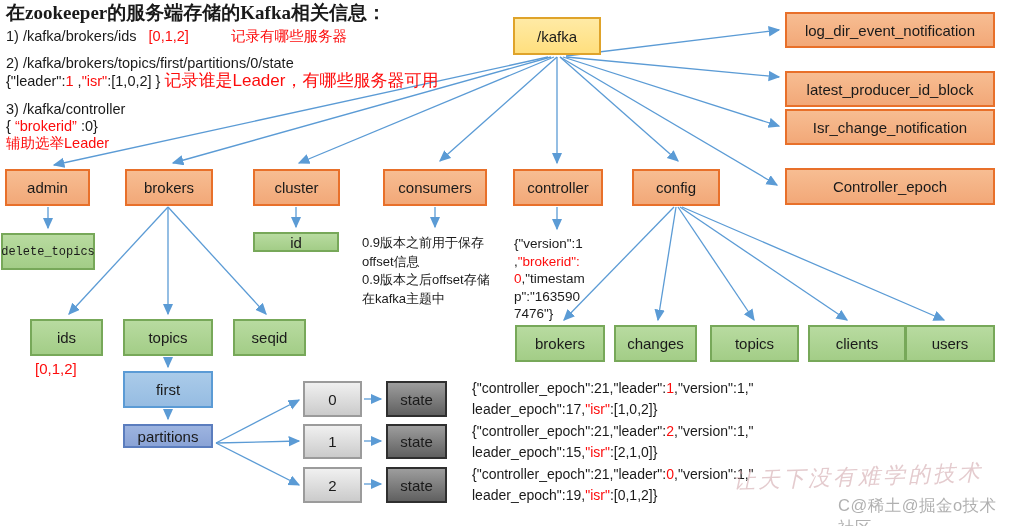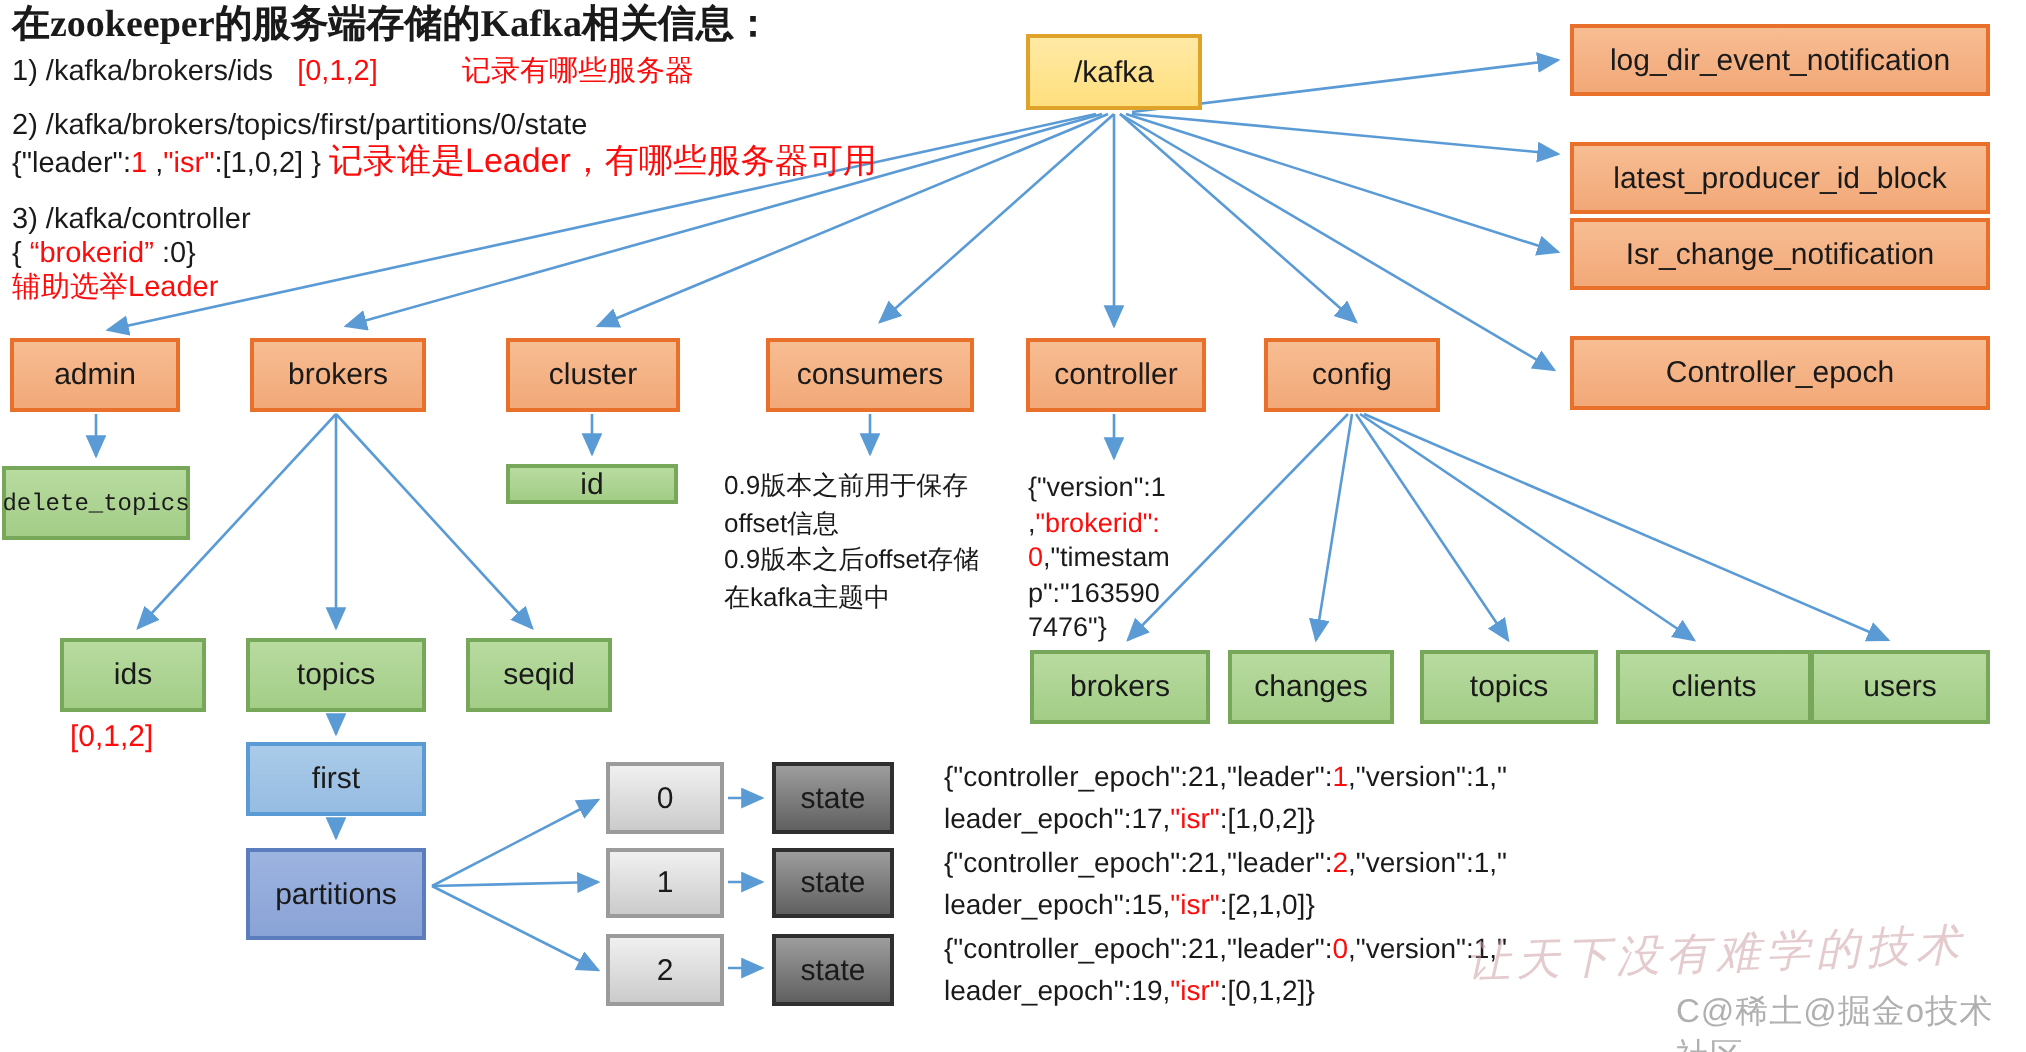--- a/index.html
+++ b/index.html
@@ -111,21 +111,21 @@
   <div class="node orange" style="left:785px;top:109px;width:210px;height:36px;">Isr_change_notification</div>
   <div class="node orange" style="left:785px;top:168px;width:210px;height:37px;">Controller_epoch</div>
 
   <div class="node green" style="left:1px;top:233px;width:94px;height:37px;font-size:12px;font-family:Liberation Mono, monospace;">delete_topics</div>
   <div class="node green" style="left:253px;top:232px;width:86px;height:20px;">id</div>
   <div class="node green" style="left:30px;top:319px;width:73px;height:37px;">ids</div>
   <div class="node green" style="left:123px;top:319px;width:90px;height:37px;">topics</div>
   <div class="node green" style="left:233px;top:319px;width:73px;height:37px;">seqid</div>
 
   <div class="node blue1" style="left:123px;top:371px;width:90px;height:37px;">first</div>
-  <div class="node blue2" style="left:123px;top:424px;width:90px;height:46px;">partitions</div>
+  <div class="node blue2" style="left:123px;top:424px;width:90px;height:24px;">partitions</div>
   <div class="node gray" style="left:303px;top:381px;width:59px;height:36px;">0</div>
   <div class="node gray" style="left:303px;top:424px;width:59px;height:35px;">1</div>
   <div class="node gray" style="left:303px;top:467px;width:59px;height:36px;">2</div>
   <div class="node dark" style="left:386px;top:381px;width:61px;height:36px;">state</div>
   <div class="node dark" style="left:386px;top:424px;width:61px;height:35px;">state</div>
   <div class="node dark" style="left:386px;top:467px;width:61px;height:36px;">state</div>
 
   <div class="node green" style="left:515px;top:325px;width:90px;height:37px;">brokers</div>
   <div class="node green" style="left:614px;top:325px;width:83px;height:37px;">changes</div>
   <div class="node green" style="left:710px;top:325px;width:89px;height:37px;">topics</div>

